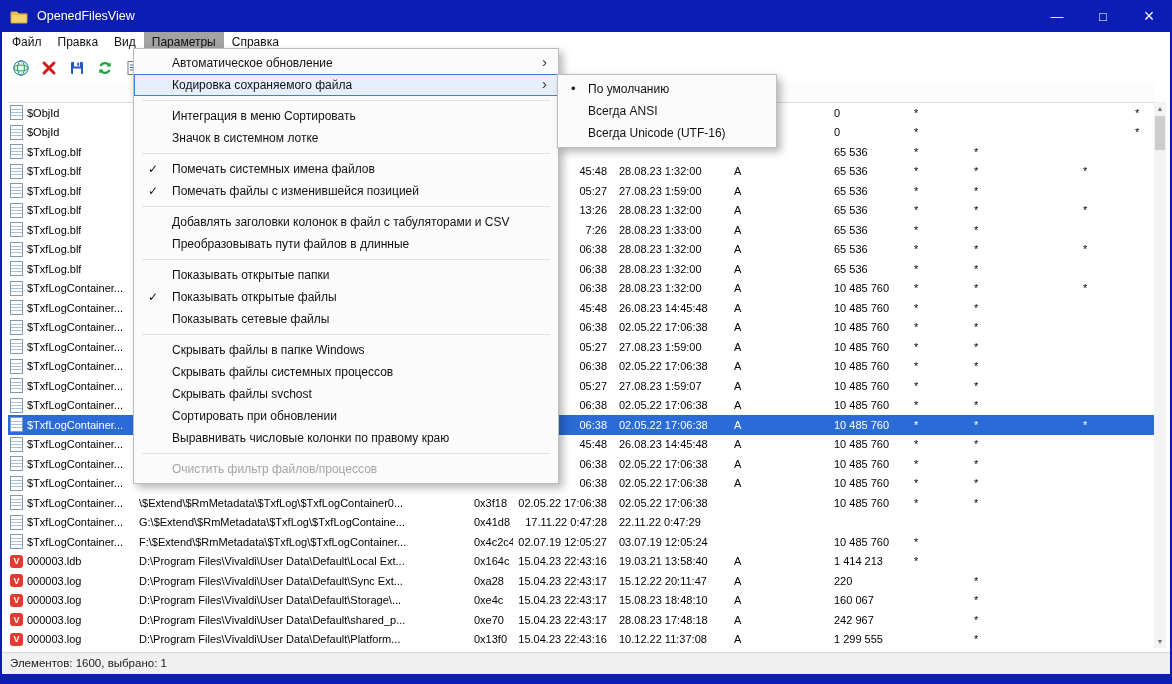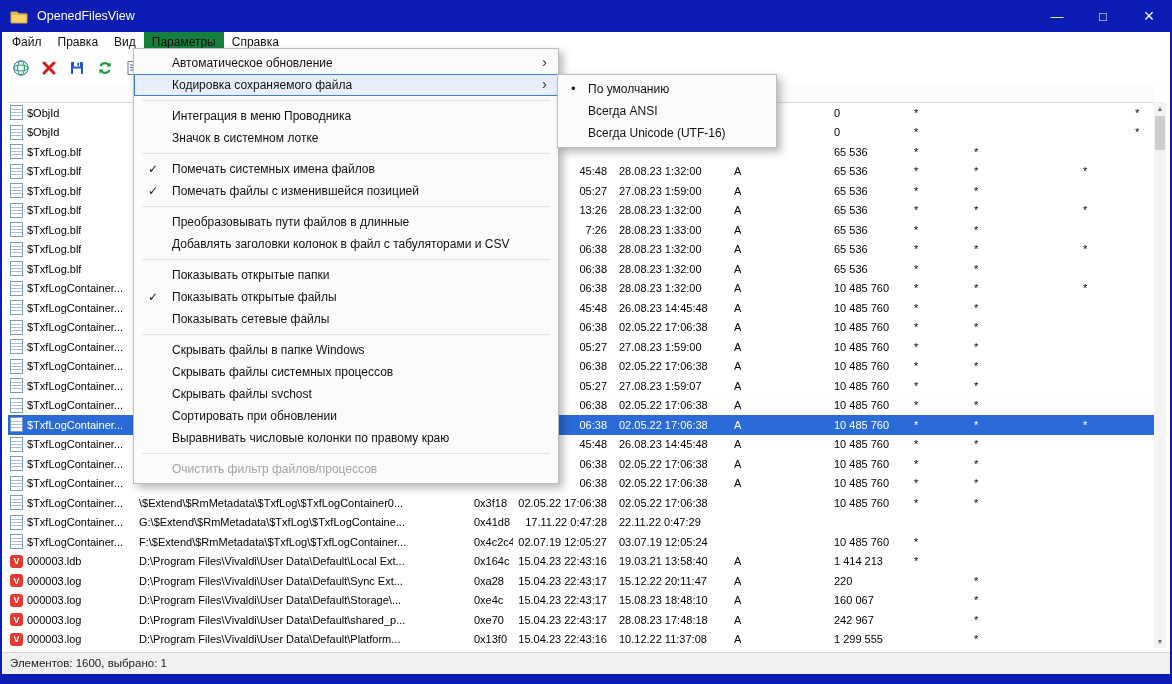--- a/index.html
+++ b/index.html
@@ -10,21 +10,21 @@
   .tb-icon{margin-left:10px;width:18px;height:15px;flex:none;}
   .tb-title{margin-left:9px;font-size:12.5px;}
   .tb-buttons{margin-left:auto;display:flex;height:32px;}
   .tb-btn{width:46px;height:32px;display:flex;align-items:center;justify-content:center;color:#fff;font-size:13px;}
   .tb-btn.close{font-size:18px;}
   
   .client{position:absolute;left:2px;top:32px;width:1168px;height:642px;background:#fff;overflow:hidden;}
   
   .menubar{position:absolute;left:0;top:0;width:100%;height:21px;background:#fff;display:flex;padding-left:2px;font-size:12px;color:#111;}
   .mb-item{padding:0 8px;line-height:21px;white-space:nowrap;}
-  .mb-item.active{background:#15803d;}
+  .mb-item.active{background:#a3a3a3;}
   
   .toolbar{position:absolute;left:0;top:21px;width:100%;height:29px;background:#fff;display:flex;align-items:center;gap:8px;padding-left:9px;}
   .tool-btn{width:20px;height:20px;display:flex;align-items:center;justify-content:center;}
   
   .table{position:absolute;left:6px;top:50px;width:1146px;overflow:hidden;}
   .thead{display:flex;height:20px;background:#fcfcfc;border-bottom:1px solid #dcdcdc;color:#333;}
   .hcell{flex:none;box-sizing:border-box;border-right:3px solid #0c4a6e;padding:0 4px;line-height:19px;
          font-size:14px;white-space:nowrap;overflow:hidden;margin-top:29px;}
   .hcell.col-name{padding-left:6px;}
   .hcell.col-attributes{padding-left:10px;}
@@ -635,28 +635,28 @@
     </div>
 
     <div class="statusbar">
       <span>Элементов: 1600, выбрано: 1</span>
     </div>
 
     <div class="menu main">
         <div class="mi"><span>Автоматическое обновление</span><span class="arrow">›</span></div>
         <div class="mi hl"><span>Кодировка сохраняемого файла</span><span class="arrow">›</span></div>
         <div class="msep"></div>
-        <div class="mi"><span>Интеграция в меню Проводника</span></div>
+        <div class="mi"><span>Интеграция в меню Сортировать</span></div>
         <div class="mi"><span>Значок в системном лотке</span></div>
         <div class="msep"></div>
         <div class="mi"><span class="check">✓</span><span>Помечать системных имена файлов</span></div>
         <div class="mi"><span class="check">✓</span><span>Помечать файлы с изменившейся позицией</span></div>
         <div class="msep"></div>
+        <div class="mi"><span>Добавлять заголовки колонок в файл с табуляторами и CSV</span></div>
         <div class="mi"><span>Преобразовывать пути файлов в длинные</span></div>
-        <div class="mi"><span>Добавлять заголовки колонок в файл с табуляторами и CSV</span></div>
         <div class="msep"></div>
         <div class="mi"><span>Показывать открытые папки</span></div>
         <div class="mi"><span class="check">✓</span><span>Показывать открытые файлы</span></div>
         <div class="mi"><span>Показывать сетевые файлы</span></div>
         <div class="msep"></div>
         <div class="mi"><span>Скрывать файлы в папке Windows</span></div>
         <div class="mi"><span>Скрывать файлы системных процессов</span></div>
         <div class="mi"><span>Скрывать файлы svchost</span></div>
         <div class="mi"><span>Сортировать при обновлении</span></div>
         <div class="mi"><span>Выравнивать числовые колонки по правому краю</span></div>

